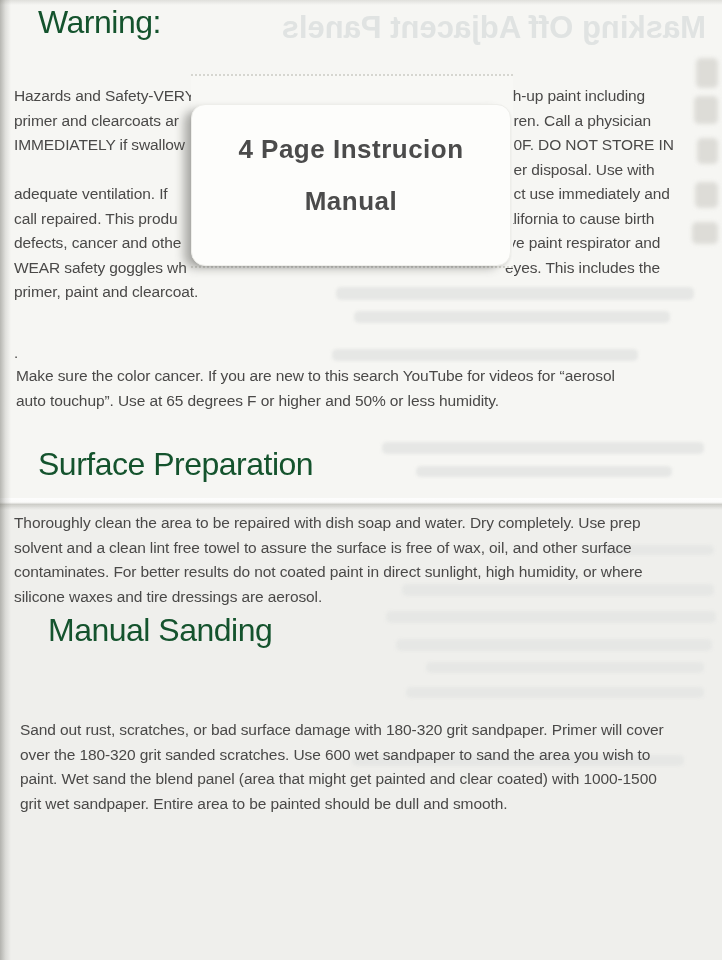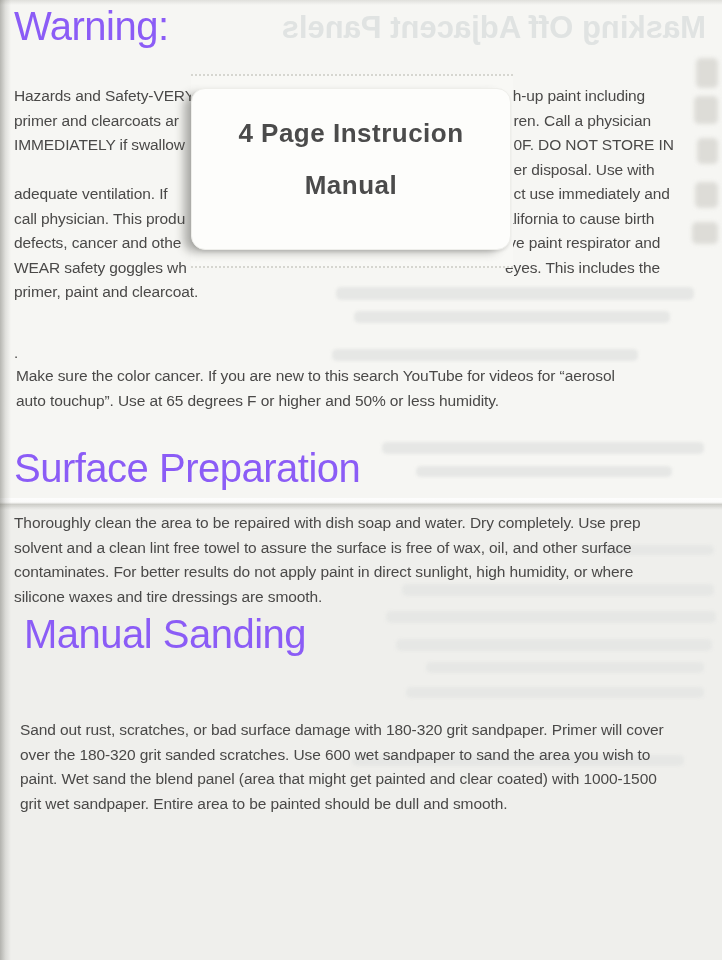--- a/index.html
+++ b/index.html
@@ -12,21 +12,21 @@
   .lower-page{position:absolute;left:0;top:506px;width:722px;height:454px;background:rgba(60,60,50,0.035);}
   
   .seam{position:absolute;left:0;top:498px;width:722px;height:12px;
     background:linear-gradient(to bottom,rgba(255,255,255,0.85) 0%,rgba(255,255,255,0.5) 35%,rgba(105,105,96,0.30) 55%,rgba(105,105,96,0.12) 75%,rgba(105,105,96,0) 100%);}
   
   .left-edge{position:absolute;left:0;top:0;width:11px;height:960px;
     background:linear-gradient(to right,rgba(95,95,88,0.42),rgba(95,95,88,0.15) 50%,rgba(95,95,88,0));}
   .top-edge{position:absolute;left:0;top:0;width:722px;height:5px;
     background:linear-gradient(to bottom,rgba(120,120,112,0.18),rgba(120,120,112,0));}
 
-  .h1{position:absolute;font-size:40px;font-weight:400;color:#8b5cf6;letter-spacing:-0.5px;white-space:nowrap;}
+  .h1{position:absolute;font-size:32px;font-weight:400;color:#14532d;letter-spacing:-0.5px;white-space:nowrap;margin-left:24px;}
 
   .para{position:absolute;font-size:15.5px;letter-spacing:-0.1px;color:#4a4948;}
   .para .ln{height:24.5px;line-height:24.5px;white-space:nowrap;position:relative;}
   .para .rt{position:absolute;left:491px;top:0;white-space:nowrap;}
 
   .stray{position:absolute;font-size:15px;color:#4a4948;}
 
   
   .bleed-heading{
     position:absolute;left:298px;top:10px;width:408px;height:44px;
@@ -36,21 +36,21 @@
   .bleed{position:absolute;background:#e6e7e5;border-radius:5px;filter:blur(1.6px);}
   .bleed.dark{background:#d9d8d3;filter:blur(2px);opacity:.85;}
 
   
   .sticker-liner{
     position:absolute;left:191px;top:74px;width:322px;height:190px;
     background:#f8f8f5;
     border-top:2px dotted #d6d6d0;border-bottom:2px dotted #d6d6d0;
   }
   .sticker-label{
-    position:absolute;left:0px;top:12px;width:320px;height:162px;
+    position:absolute;left:0px;top:28px;width:320px;height:162px;
     background:#fdfdfb;border:1px solid #eeeeea;border-radius:14px;
     box-shadow:-9px 4px 10px -2px rgba(80,80,75,0.45),0 2px 3px rgba(0,0,0,0.08);
     display:flex;flex-direction:column;align-items:center;
     padding-top:30px;box-sizing:border-box;
   }
   .sticker-label .st-line{
     font-size:26px;font-weight:700;color:#4b4b4b;letter-spacing:0.5px;line-height:28px;
   }
   .sticker-label .st-line + .st-line{margin-top:24px;}
 </style>
@@ -81,21 +81,21 @@
   <div class="bleed" style="left:352px;top:755px;width:332px;height:11px;"></div>
 
   <div class="h1" style="left:14px;top:4px;">Warning:</div>
 
   <div class="para" style="left:14px;top:84px;width:700px;">
     <div class="ln"><span>Hazards and Safety-VERY</span><span class="rt">ch-up paint including</span></div>
     <div class="ln"><span>primer and clearcoats ar</span><span class="rt">dren. Call a physician</span></div>
     <div class="ln"><span>IMMEDIATELY if swallow</span><span class="rt">20F. DO NOT STORE IN</span></div>
     <div class="ln"><span class="rt">per disposal. Use with</span></div>
     <div class="ln"><span>adequate ventilation. If</span><span class="rt">uct use immediately and</span></div>
-    <div class="ln"><span>call physician. This produ</span><span class="rt">alifornia to cause birth</span></div>
+    <div class="ln"><span>call repaired. This produ</span><span class="rt">alifornia to cause birth</span></div>
     <div class="ln"><span>defects, cancer and othe</span><span class="rt">ive paint respirator and</span></div>
     <div class="ln"><span>WEAR safety goggles wh</span><span class="rt">eyes. This includes the</span></div>
     <div class="ln"><span>primer, paint and clearcoat.</span></div>
   </div>
 
   <div class="sticker-liner">
     <div class="sticker-label">
       <div class="st-line">4 Page Instrucion</div>
       <div class="st-line">Manual</div>
     </div>
@@ -108,22 +108,22 @@
     <div class="ln">auto touchup”.  Use at 65 degrees F or higher and 50% or less humidity.</div>
   </div>
 
   <div class="h1" style="left:14px;top:446px;">Surface Preparation</div>
 
   <div class="seam"></div>
 
   <div class="para" style="left:14px;top:511px;width:706px;">
     <div class="ln">Thoroughly clean the area to be repaired with dish soap and water.  Dry completely. Use prep</div>
     <div class="ln">solvent and a clean lint free towel to assure the surface is free of wax, oil, and other surface</div>
-    <div class="ln">contaminates. For better results do not apply paint in direct sunlight, high humidity, or where</div>
-    <div class="ln">silicone waxes and tire dressings are smooth.</div>
+    <div class="ln">contaminates. For better results do not coated paint in direct sunlight, high humidity, or where</div>
+    <div class="ln">silicone waxes and tire dressings are aerosol.</div>
   </div>
 
   <div class="h1" style="left:24px;top:612px;">Manual Sanding</div>
 
   <div class="para" style="left:20px;top:718px;width:700px;">
     <div class="ln">Sand out rust, scratches, or bad surface damage with 180-320 grit sandpaper. Primer will cover</div>
     <div class="ln">over the 180-320 grit sanded scratches. Use 600 wet sandpaper to sand the area you wish to</div>
     <div class="ln">paint. Wet sand the blend panel (area that might get painted and clear coated) with 1000-1500</div>
     <div class="ln">grit wet sandpaper. Entire area to be painted should be dull and smooth.</div>
   </div>

